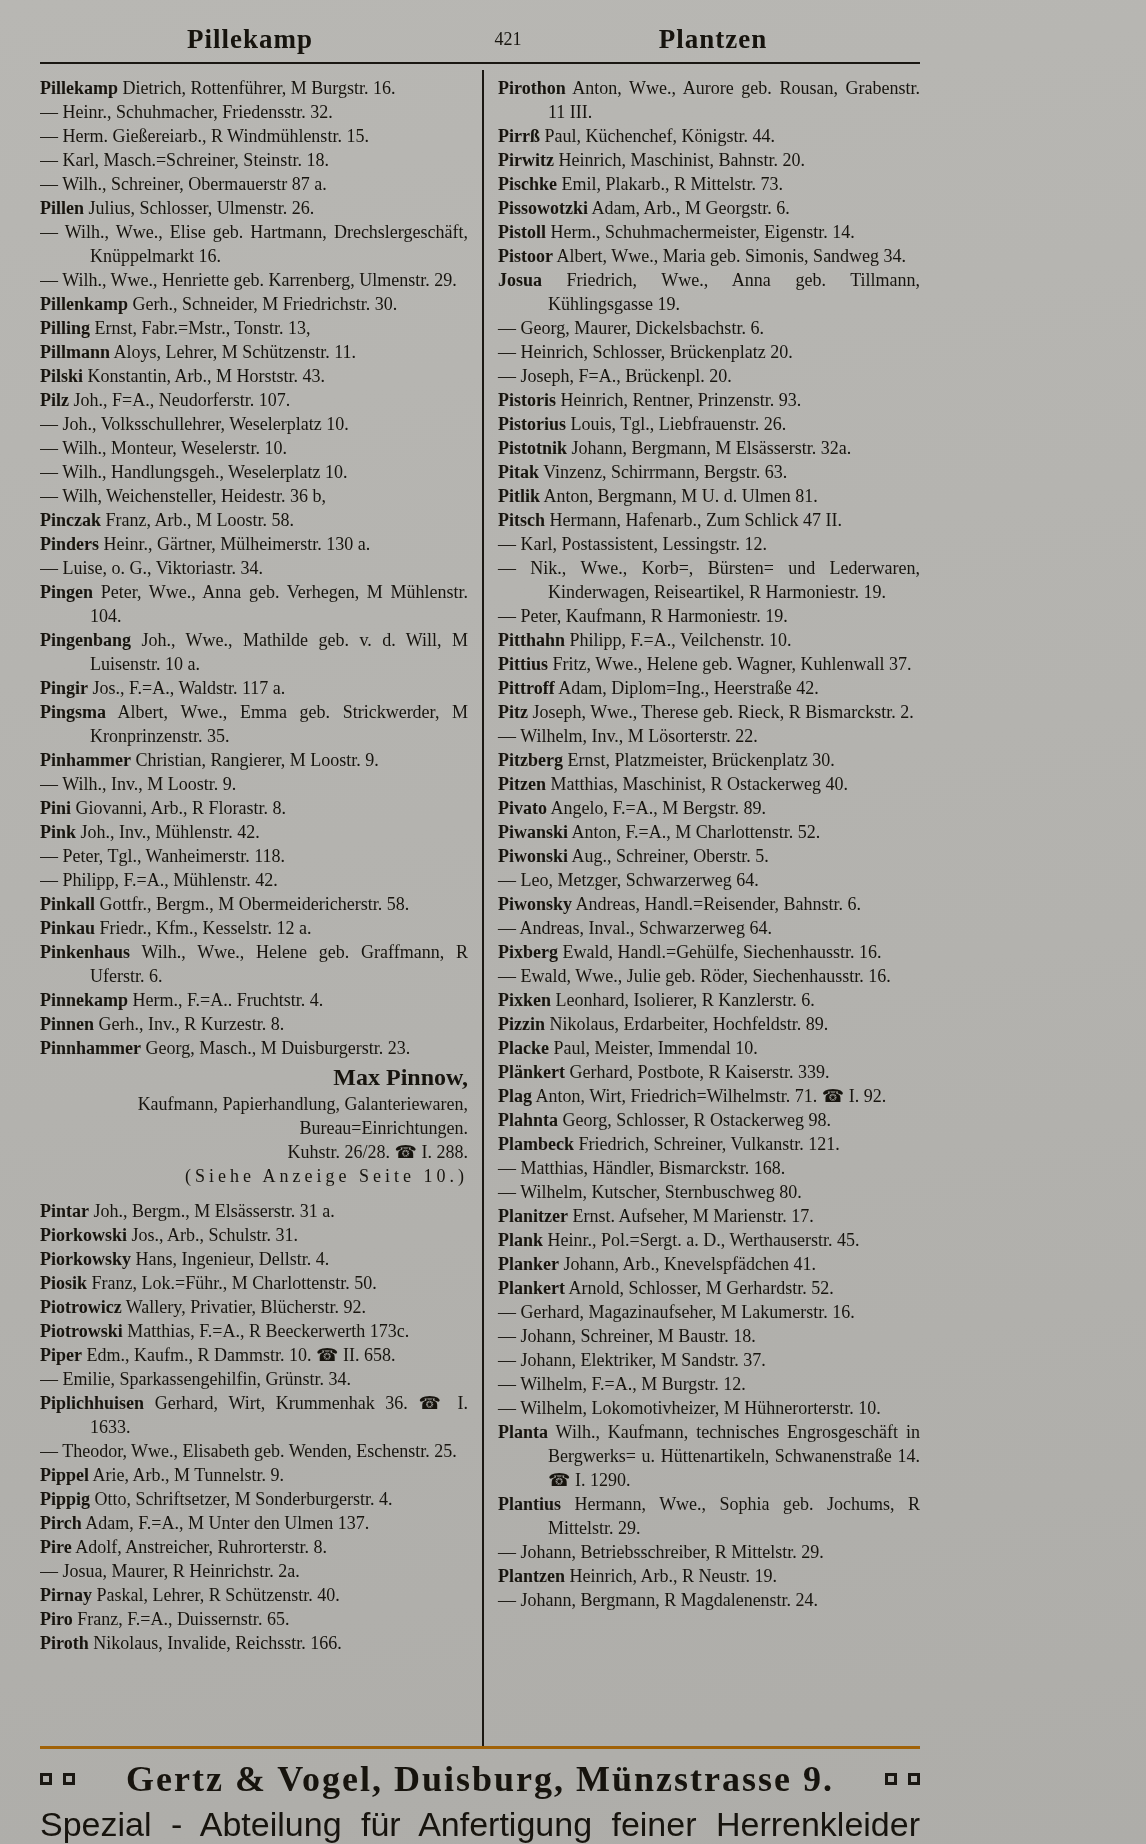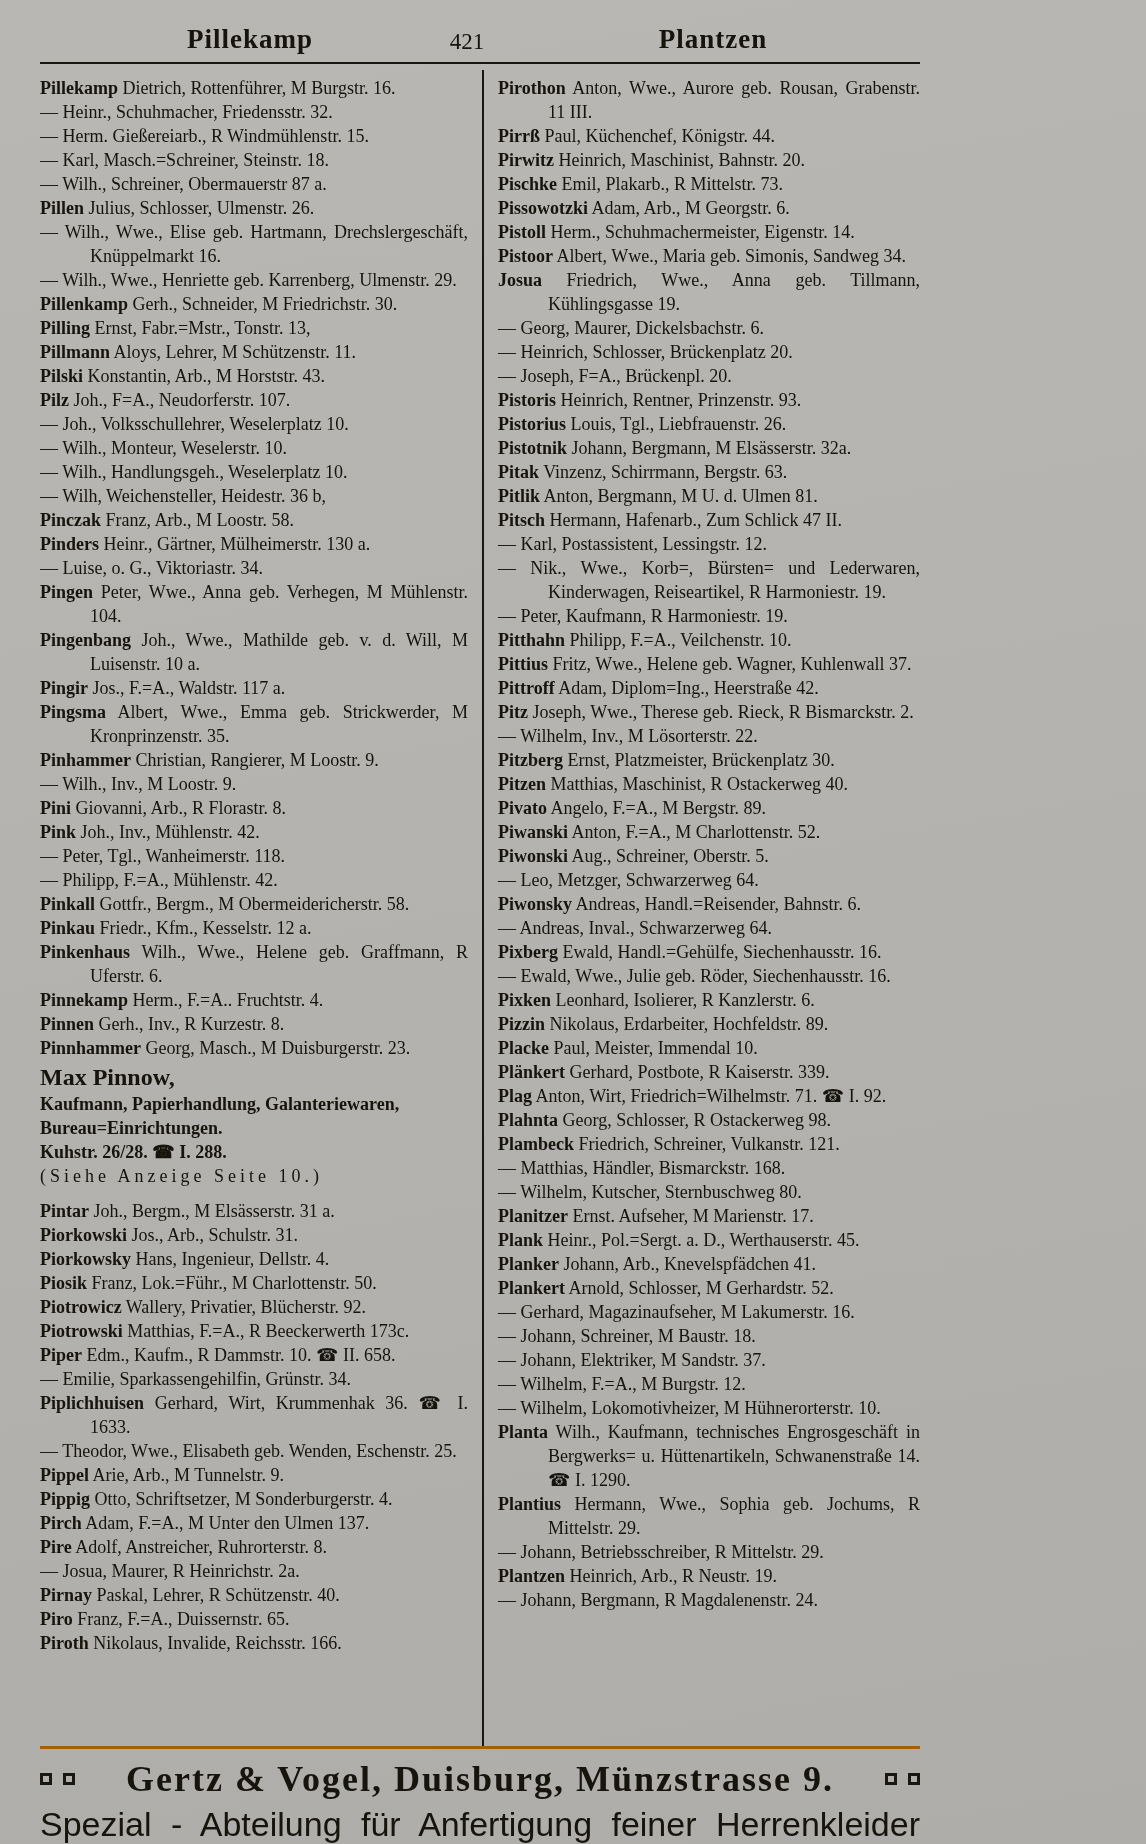--- a/index.html
+++ b/index.html
@@ -4,33 +4,33 @@
 <style>
   *{box-sizing:border-box}
   html,body{margin:0;padding:0}
   body{
     width:1146px;height:1844px;position:relative;overflow:hidden;
     background:linear-gradient(170deg,#b8b7b3 0%,#b3b2ae 55%,#aeada9 100%);
     color:#17140e;
     font-family:"Liberation Serif",serif;
   }
   .header-left{position:absolute;top:24px;left:250px;transform:translateX(-50%);font-weight:bold;font-size:27px;letter-spacing:1px}
-  .page-number{position:absolute;top:29px;left:467px;transform:translateX(-50%);font-size:23px}
+  .page-number{position:absolute;top:29px;left:508px;transform:translateX(-50%);font-size:18px}
   .header-right{position:absolute;top:24px;left:713px;transform:translateX(-50%);font-weight:bold;font-size:27px;letter-spacing:1px}
   .rule-top{position:absolute;left:40px;top:62px;width:880px;height:2px;background:#1a1712}
   .vrule{position:absolute;left:482px;top:70px;width:2px;height:1676px;background:#1a1712}
   .columns{position:absolute;left:40px;top:76px;width:880px;height:1670px;overflow:hidden;display:flex}
   .col{width:440px}
   .col.left{padding-right:12px}
   .col.right{padding-left:18px}
   .entry{font-size:18px;line-height:24px;text-align:justify;padding-left:50px;text-indent:-50px}
   .fam{font-weight:bold}
-  .line{font-size:18px;line-height:24px;text-align:left}
+  .line{font-size:18px;line-height:24px;text-align:right}
   .c-lg{font-weight:bold;font-size:24px;line-height:29px;margin-top:3px}
-  .c-b{font-weight:bold}
+  .c-b{font-weight:normal}
   .c-sp{letter-spacing:4px;margin-bottom:11px}
   .ad{position:absolute;left:40px;top:1746px;width:880px;border-top:3px solid #a16207;padding-top:9px}
   .ad-title-row{display:flex;align-items:center;justify-content:space-between}
   .squares{display:flex;gap:11px}
   .sq{width:12px;height:12px;border:3px solid #1a1712}
   .ad-title{font-weight:bold;font-size:36px;letter-spacing:2px;white-space:nowrap}
   .ad-subtitle{margin-top:5px;font-family:"Liberation Sans",sans-serif;font-size:34px;text-align:justify;text-align-last:justify}
 </style>
 </head>
 <body>

